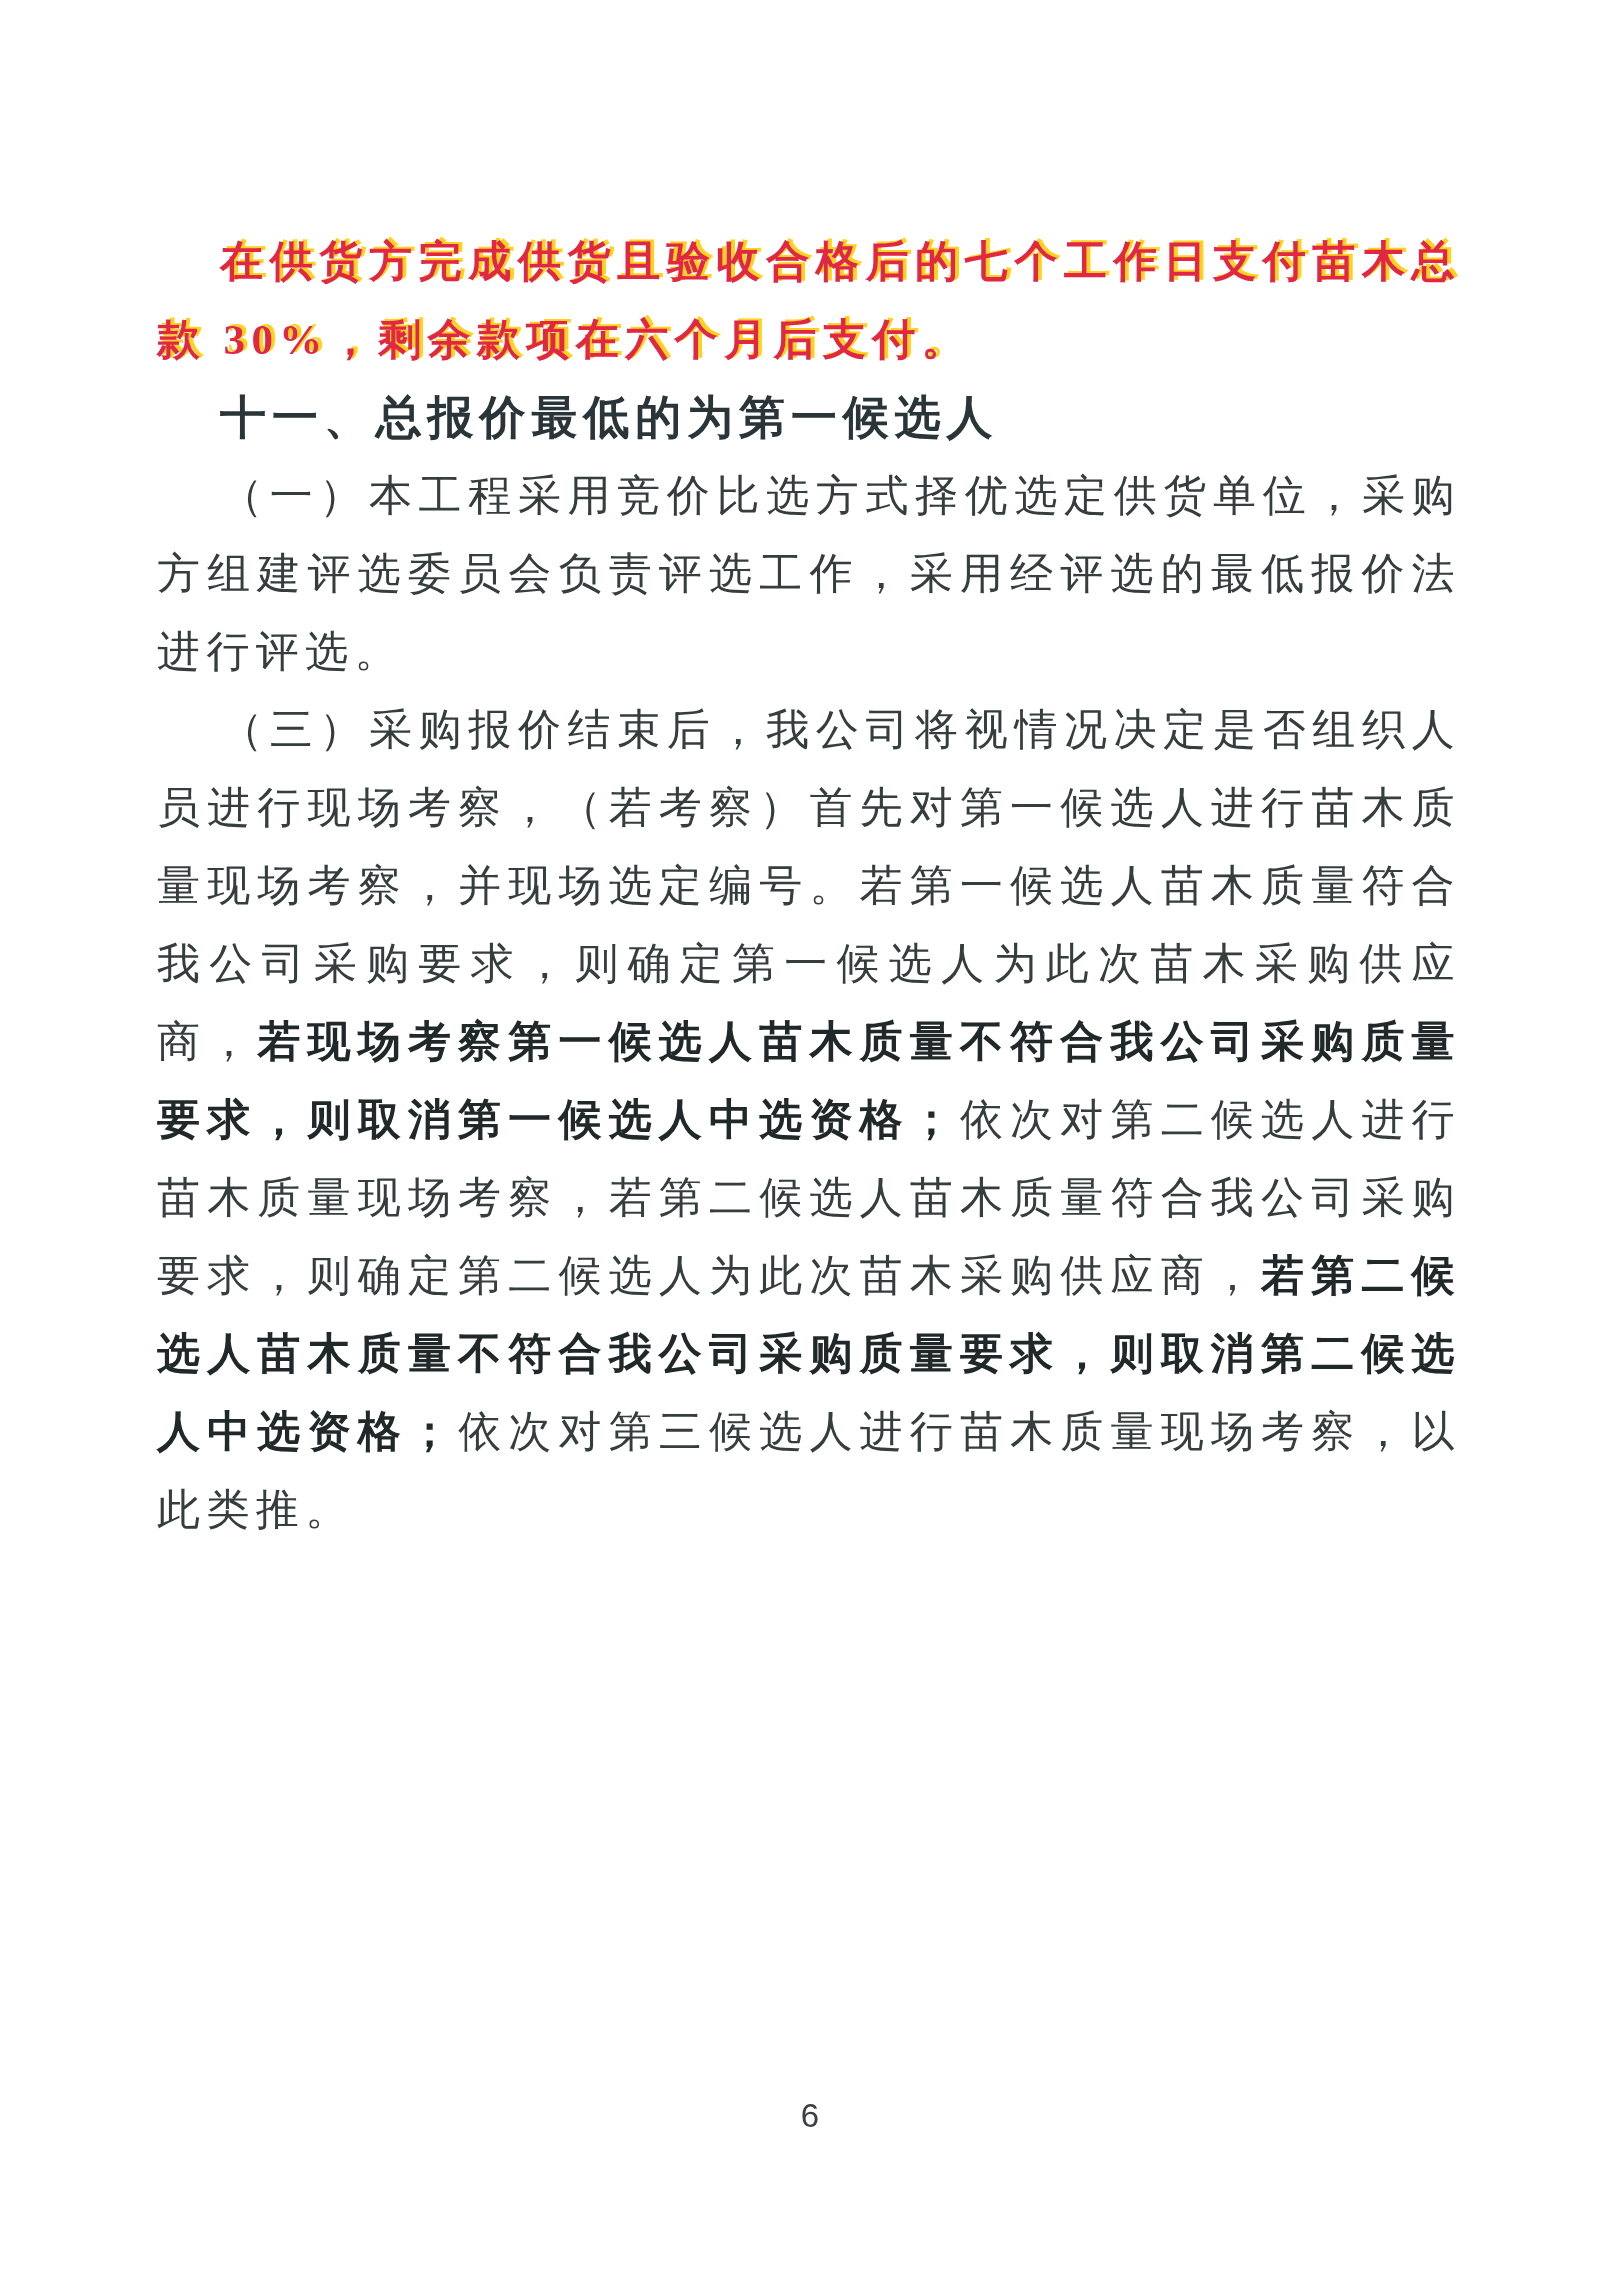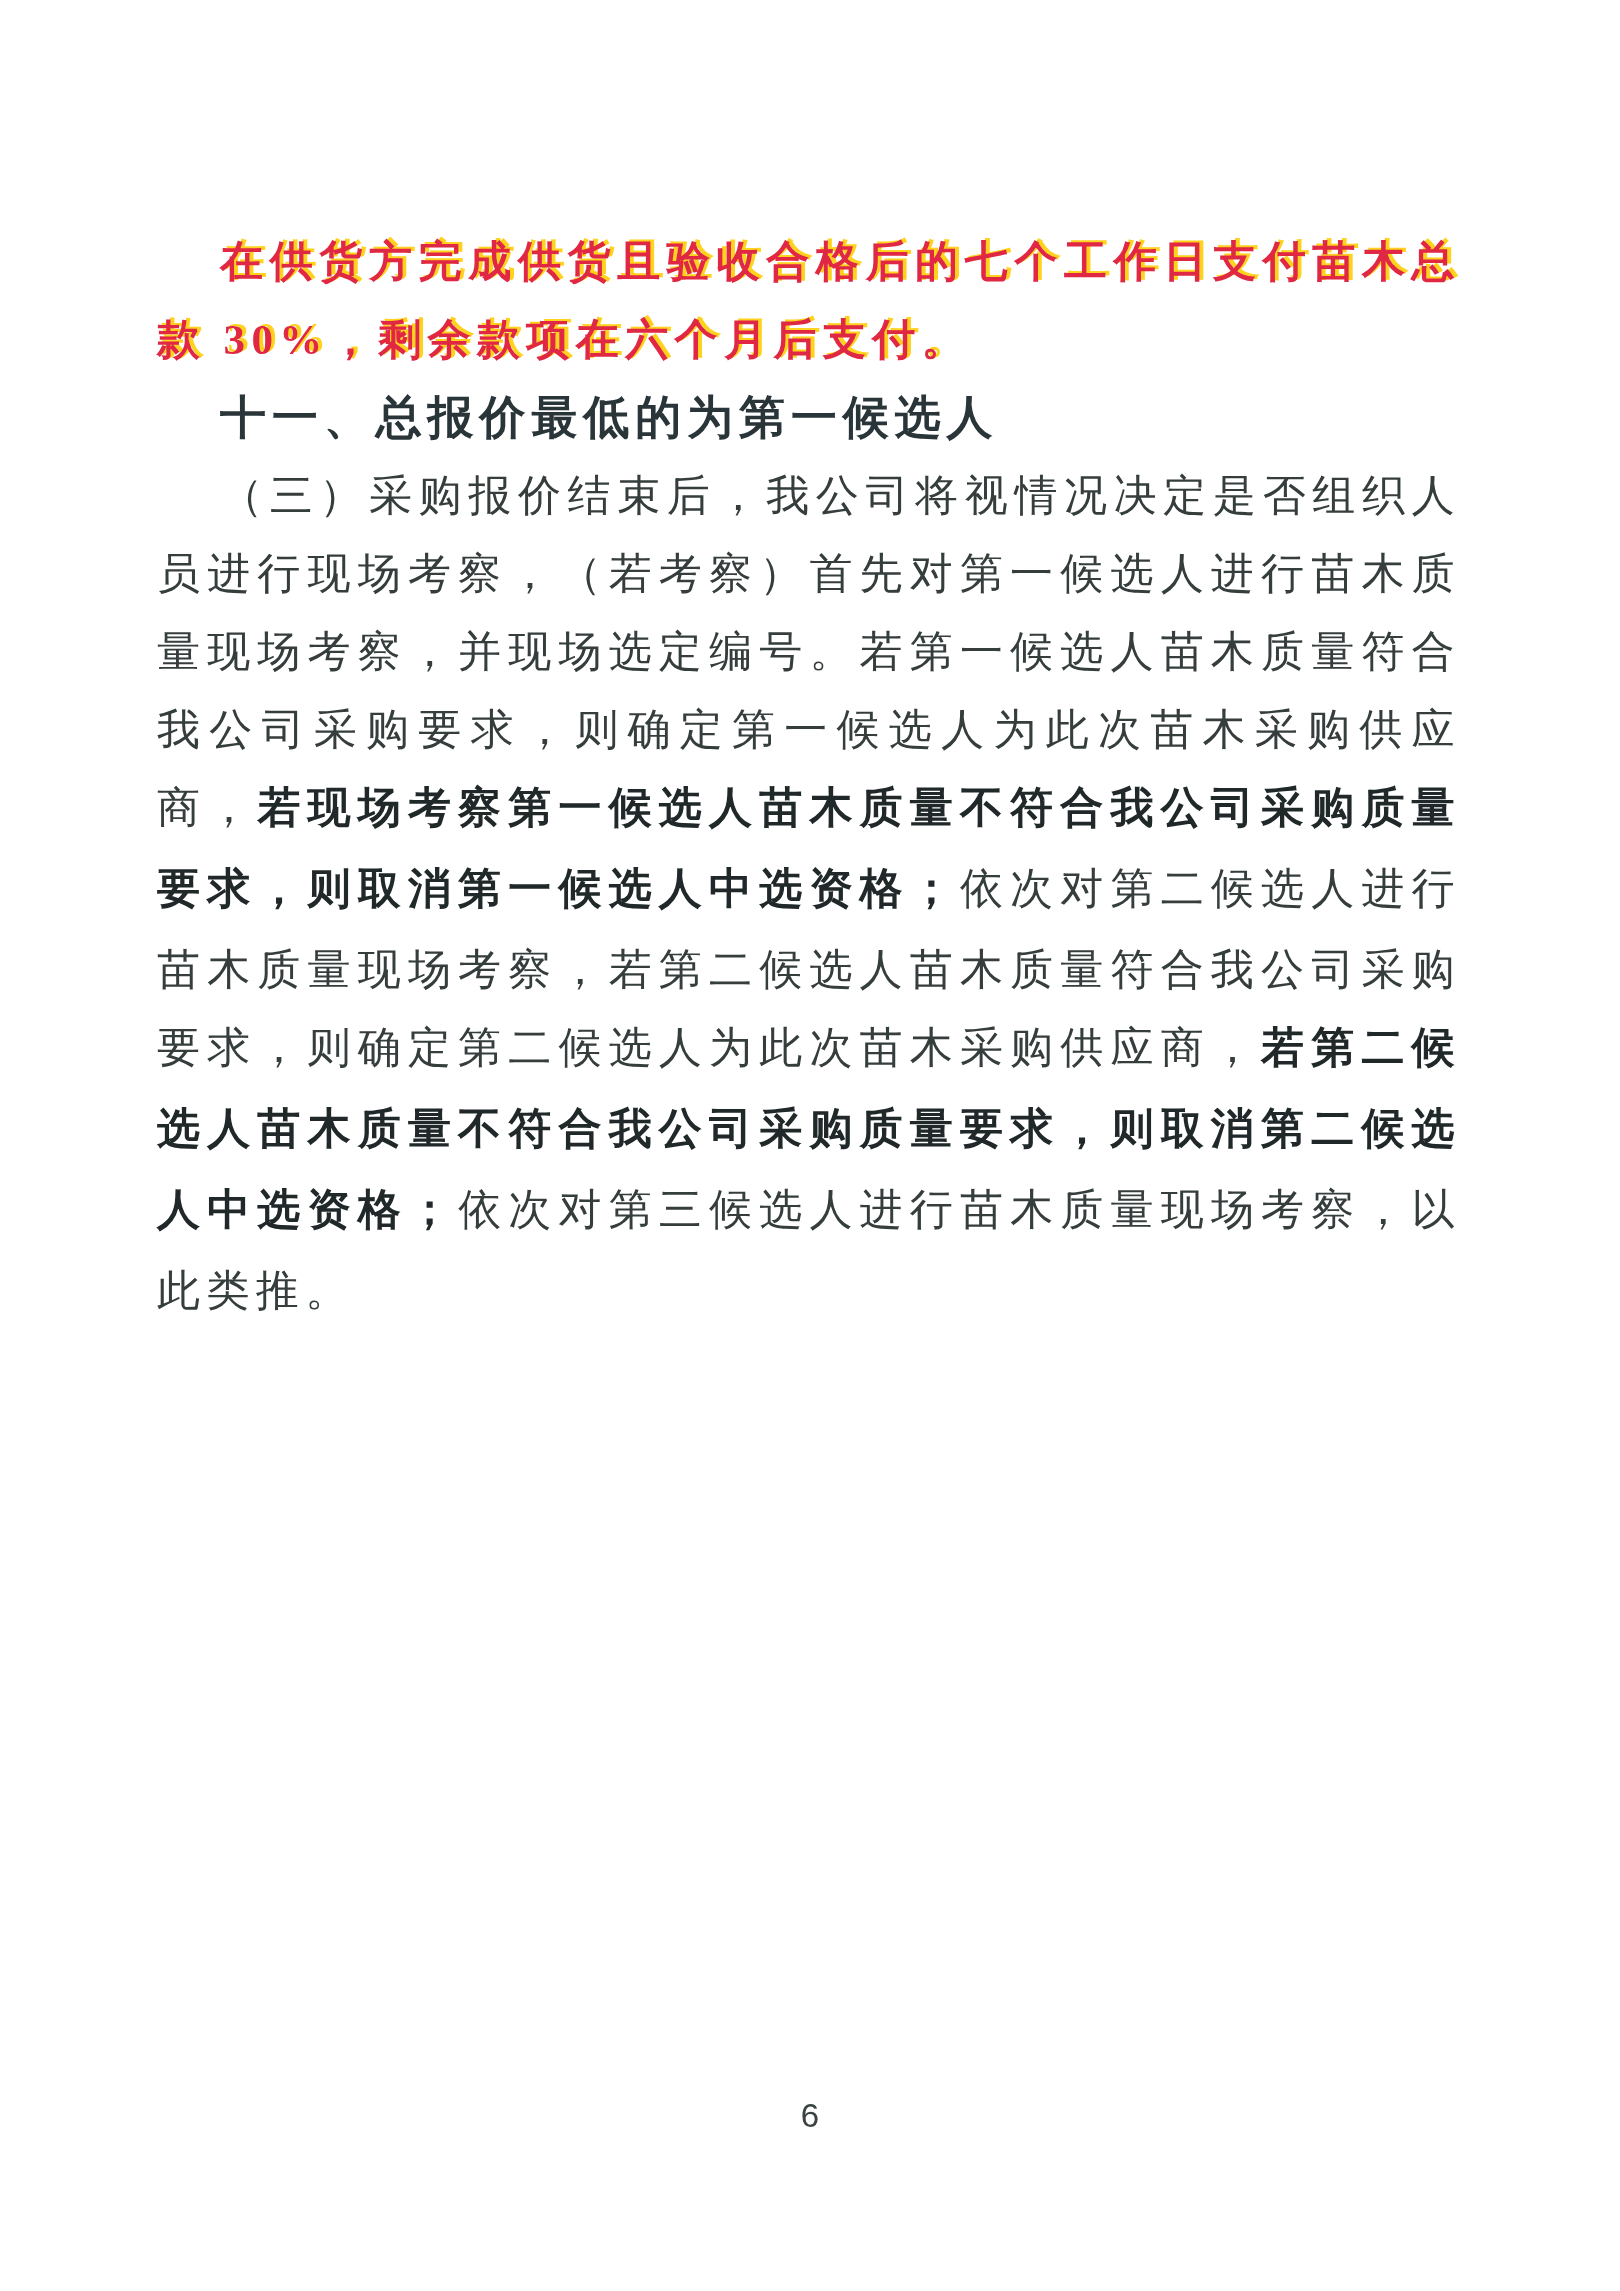--- a/index.html
+++ b/index.html
@@ -28,21 +28,20 @@
     line-height: 78px;
     letter-spacing: 6.4px;
     text-align: justify;
     text-justify: inter-character;
     text-indent: 63px;
     color: var(--body-text, #353d3d);
   }
   .para .bold {
     font-weight: 700;
     color: #20282a;
-    font-family: Liberation Mono, monospace;
   }
   .para.red {
     color: var(--red-text, #e02744);
     font-weight: 600;
     text-shadow: 3.9px -2px 0 var(--red-shadow, #ffd21e);
   }
   .heading {
     margin: 0;
     font-size: 46px;
     line-height: 78px;
@@ -64,18 +63,19 @@
   }
 </style>
 </head>
 <body>
 
 <div class="page">
   <div class="content">
     <p class="para red">在供货方完成供货且验收合格后的七个工作日支付苗木总款 30%，剩余款项在六个月后支付。</p>
     <h2 class="heading">十一、总报价最低的为第一候选人</h2>
     <div id="paragraphs">
+        <p class="para"><span>（一）本工程采用竞价比选方式择优选定供货单位，采购方组建评选委员会负责评选工作，采用经评选的最低报价法进行评选。</span></p>
         <p class="para"><span>（三）采购报价结束后，我公司将视情况决定是否组织人员进行现场考察，（若考察）首先对第一候选人进行苗木质量现场考察，并现场选定编号。若第一候选人苗木质量符合我公司采购要求，则确定第一候选人为此次苗木采购供应商，</span><span class="bold">若现场考察第一候选人苗木质量不符合我公司采购质量要求，则取消第一候选人中选资格；</span><span>依次对第二候选人进行苗木质量现场考察，若第二候选人苗木质量符合我公司采购要求，则确定第二候选人为此次苗木采购供应商，</span><span class="bold">若第二候选人苗木质量不符合我公司采购质量要求，则取消第二候选人中选</span><span class="bold">资格；</span><span>依次对第三候选人进行苗木质量现场考察，以此类推。</span></p>
       </div>
   </div>
   <div class="page-number">6</div>
 </div>
 
 
 </body></html>

